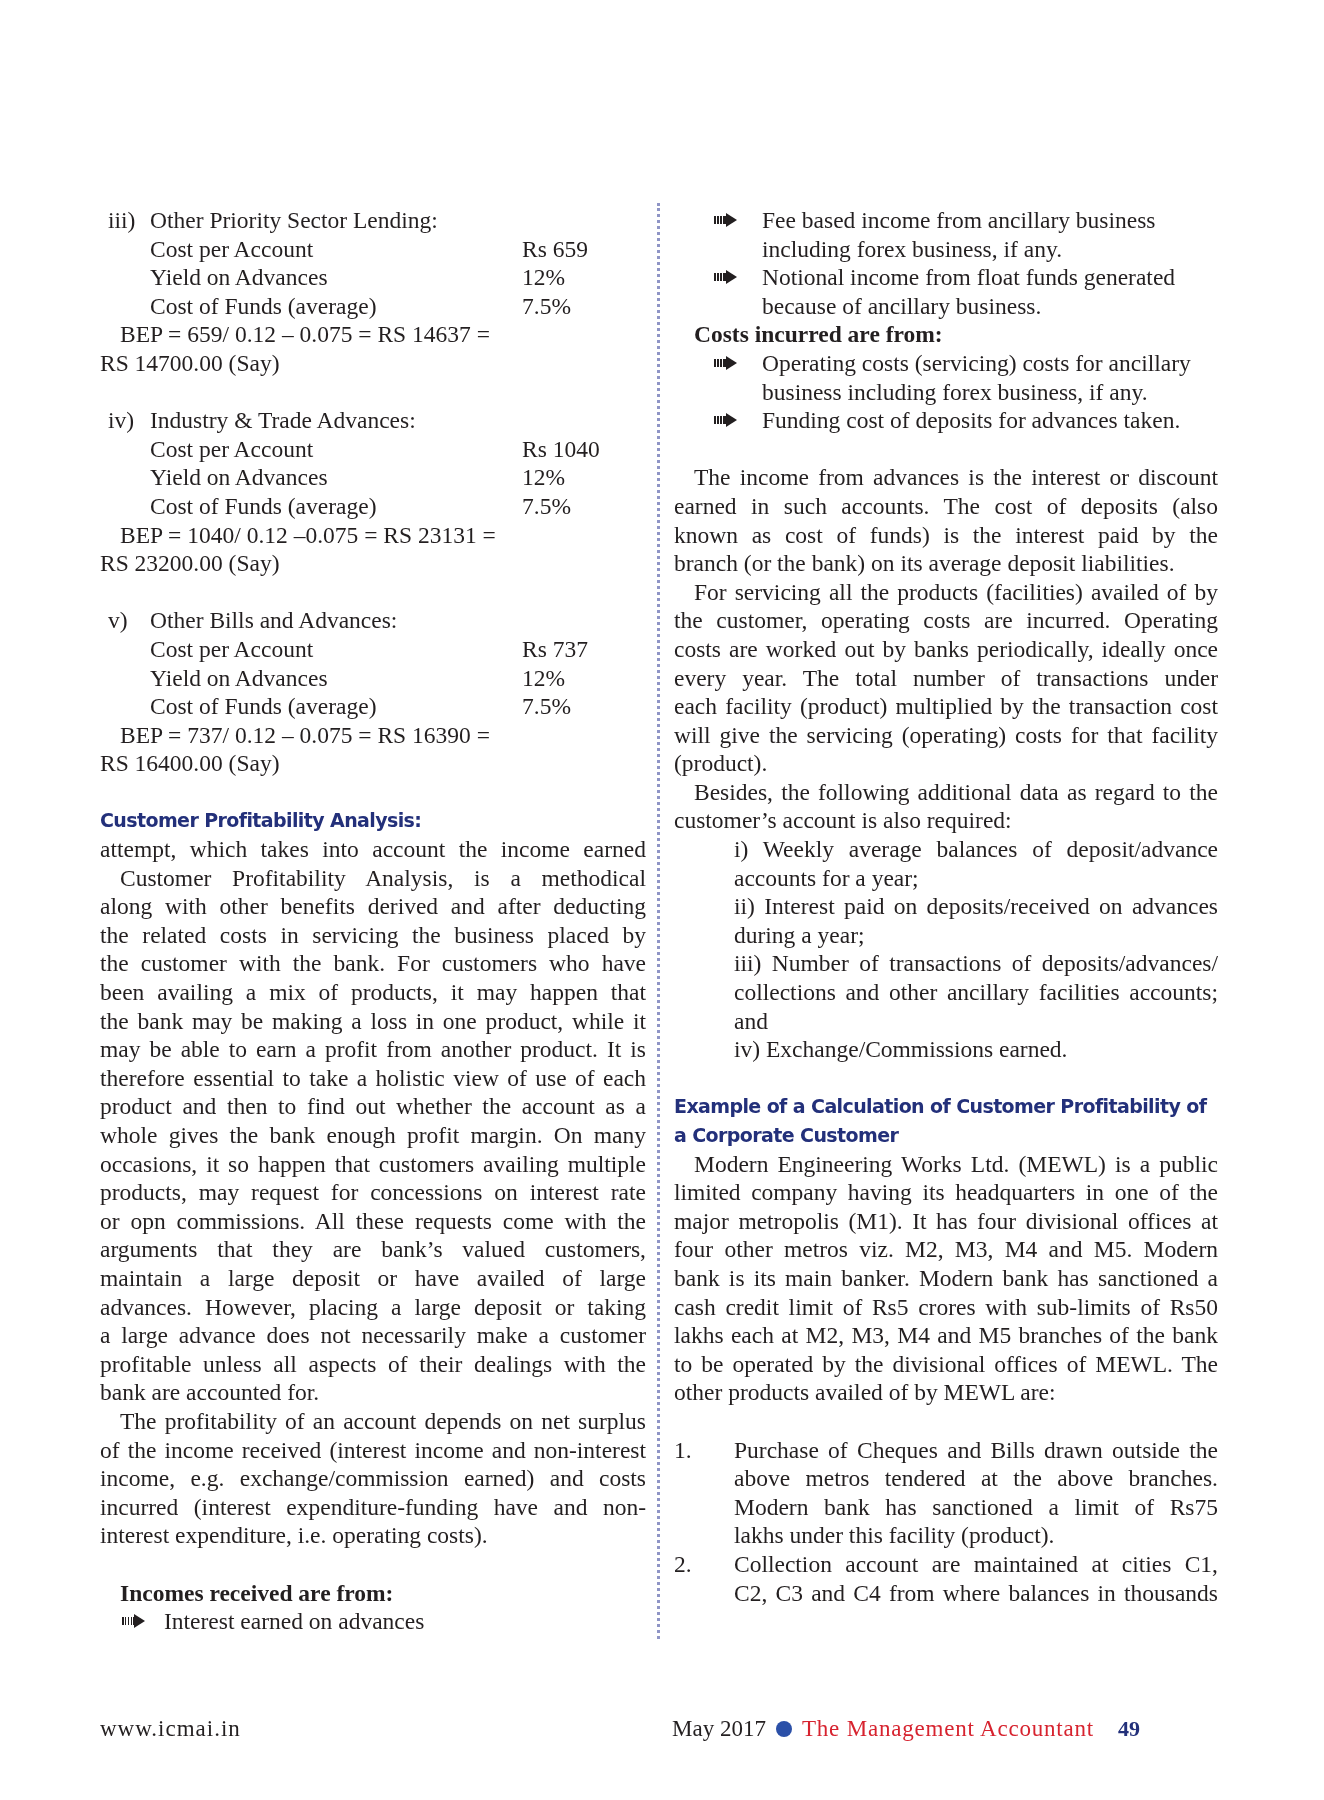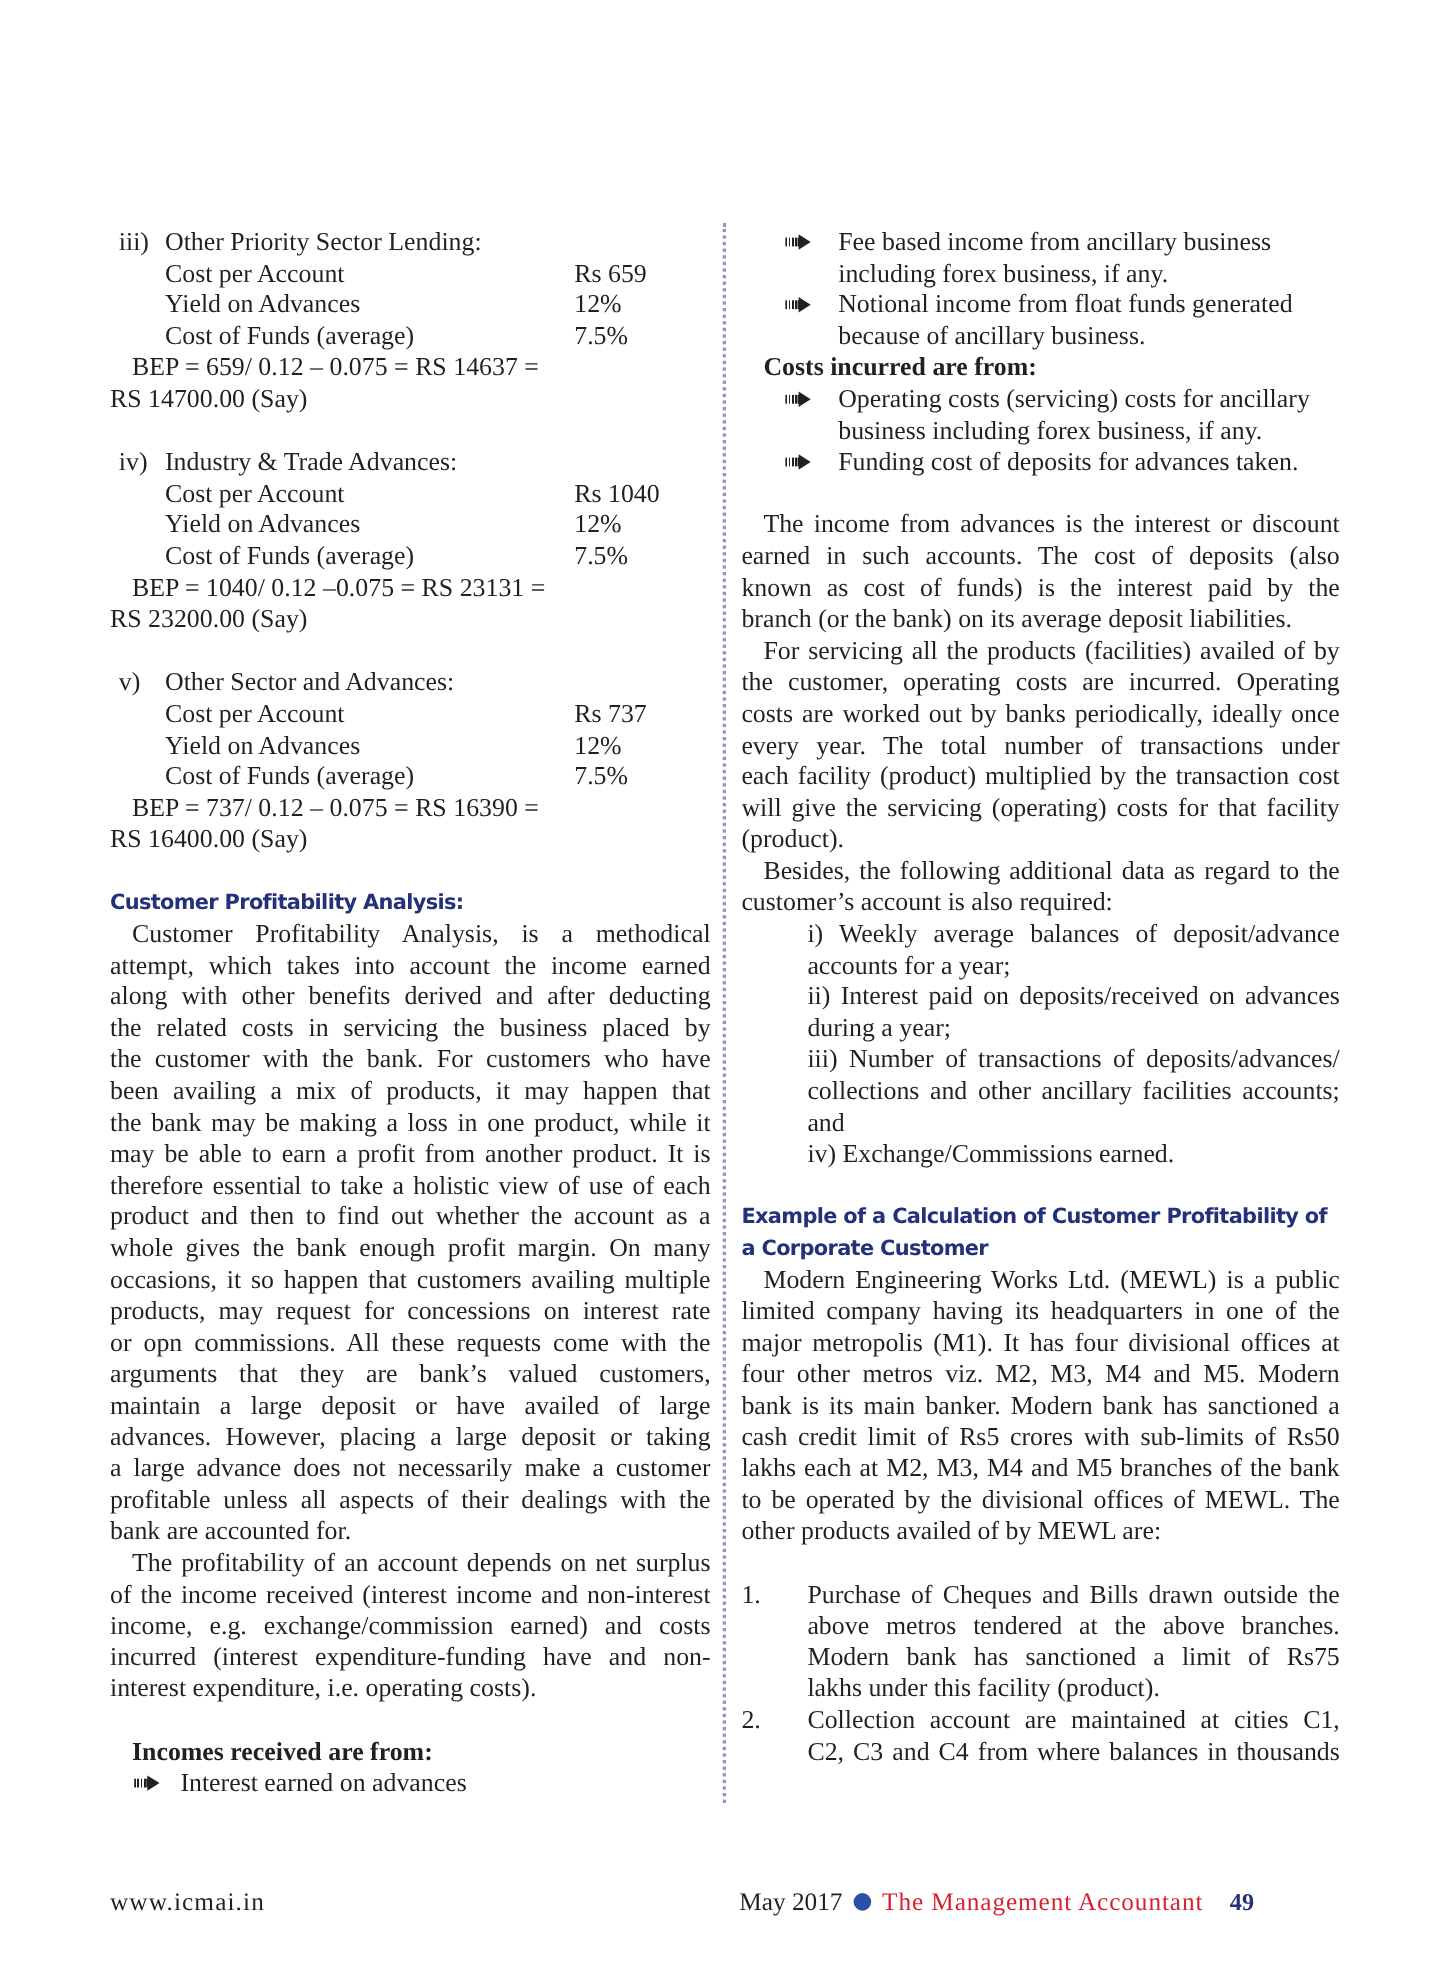--- a/index.html
+++ b/index.html
@@ -67,42 +67,42 @@
         <span class="k" style="width: 372px;">Yield on Advances</span>
         <span>12%</span>
       </div>
       <div class="line row ind1" style="padding-left: 50px;">
         <span class="k" style="width: 372px;">Cost of Funds (average)</span>
         <span>7.5%</span>
       </div>
       <div class="line" style="padding-left: 20px;">BEP = 1040/ 0.12 –0.075 = RS 23131 =</div>
       <div class="line right" style="padding-right: 6px;">RS 23200.00 (Say)</div>
       <div class="gap"></div>
-      <div class="line" style="padding-left: 8px;"><span class="numeral">v)</span><span>Other Sector and Advances:</span></div>
+      <div class="line" style="padding-left: 8px;"><span class="numeral">v)</span><span>Other Bills and Advances:</span></div>
       <div class="line row ind1" style="padding-left: 50px;">
         <span class="k" style="width: 372px;">Cost per Account</span>
         <span>Rs 737</span>
       </div>
       <div class="line row ind1" style="padding-left: 50px;">
         <span class="k" style="width: 372px;">Yield on Advances</span>
         <span>12%</span>
       </div>
       <div class="line row ind1" style="padding-left: 50px;">
         <span class="k" style="width: 372px;">Cost of Funds (average)</span>
         <span>7.5%</span>
       </div>
       <div class="line" style="padding-left: 20px;">BEP = 737/ 0.12 – 0.075 = RS 16390 =</div>
       <div class="line right" style="padding-right: 6px;">RS 16400.00 (Say)</div>
     </div>
 
   <div class="gap"></div>
   <div class="line h-blue">Customer Profitability Analysis:</div>
   <div id="cpa-para">
+      <div class="just">attempt, which takes into account the income earned</div>
       <div class="just" style="text-indent: 20px;">Customer Profitability Analysis, is a methodical</div>
-      <div class="just">attempt, which takes into account the income earned</div>
       <div class="just">along with other benefits derived and after deducting</div>
       <div class="just">the related costs in servicing the business placed by</div>
       <div class="just">the customer with the bank. For customers who have</div>
       <div class="just">been availing a mix of products, it may happen that</div>
       <div class="just">the bank may be making a loss in one product, while it</div>
       <div class="just">may be able to earn a profit from another product. It is</div>
       <div class="just">therefore essential to take a holistic view of use of each</div>
       <div class="just">product and then to find out whether the account as a</div>
       <div class="just">whole gives the bank enough profit margin. On many</div>
       <div class="just">occasions, it so happen that customers availing multiple</div>

